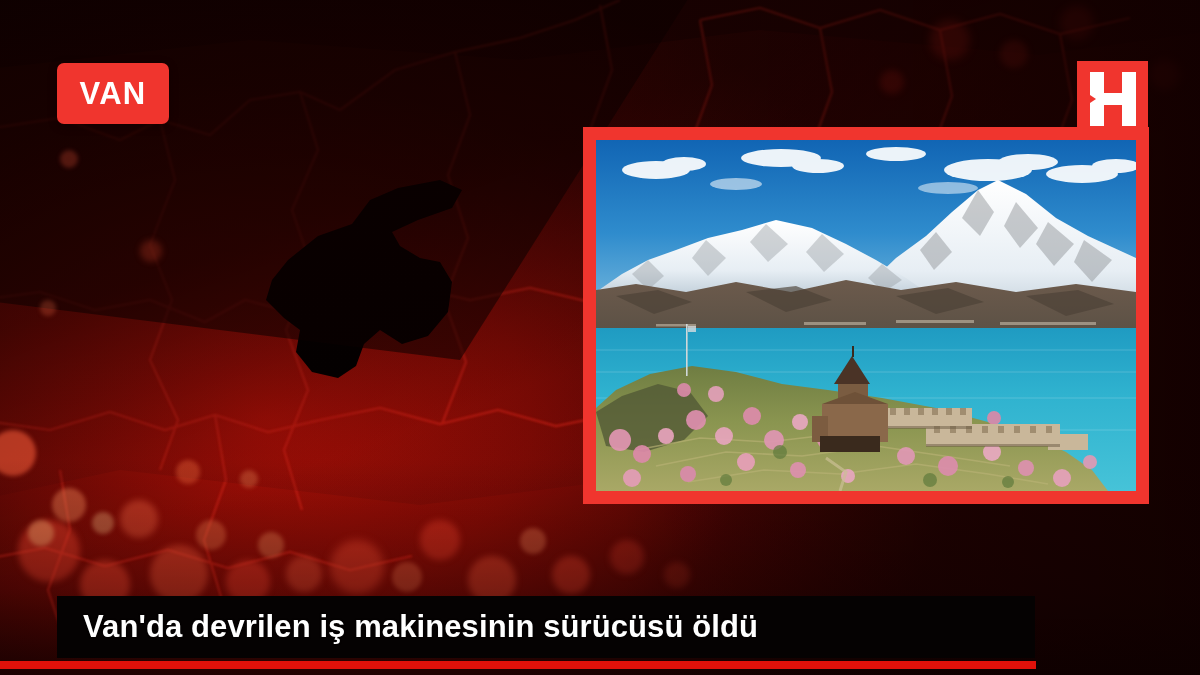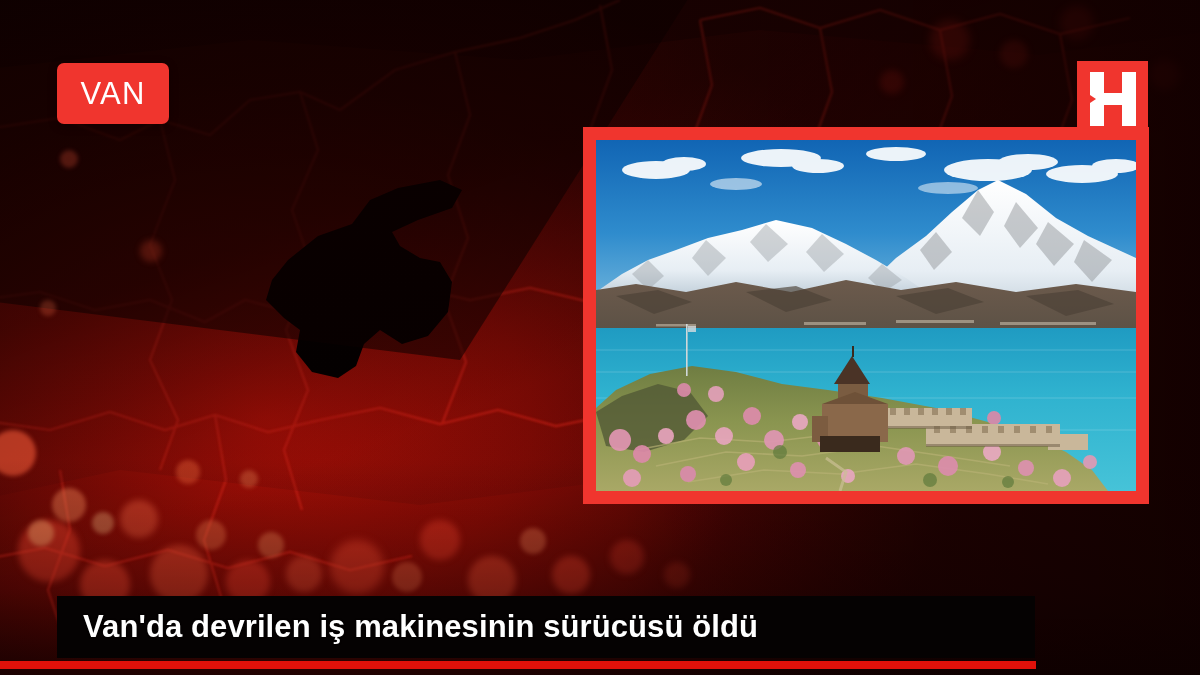--- a/index.html
+++ b/index.html
@@ -66,21 +66,21 @@
     background: #f0352e;
     border-radius: 7px;
     display: flex;
     align-items: center;
     justify-content: center;
     box-shadow: 0 2px 10px rgba(0,0,0,0.28);
   }
   .van-badge span {
     color: #ffffff;
     font-size: 31px;
-    font-weight: 400;
+    font-weight: 700;
     letter-spacing: 1.2px;
     line-height: 1;
   }
 
   
   .logo-box {
     position: absolute;
     left: 1077px;
     top: 61px;
     width: 71px;

